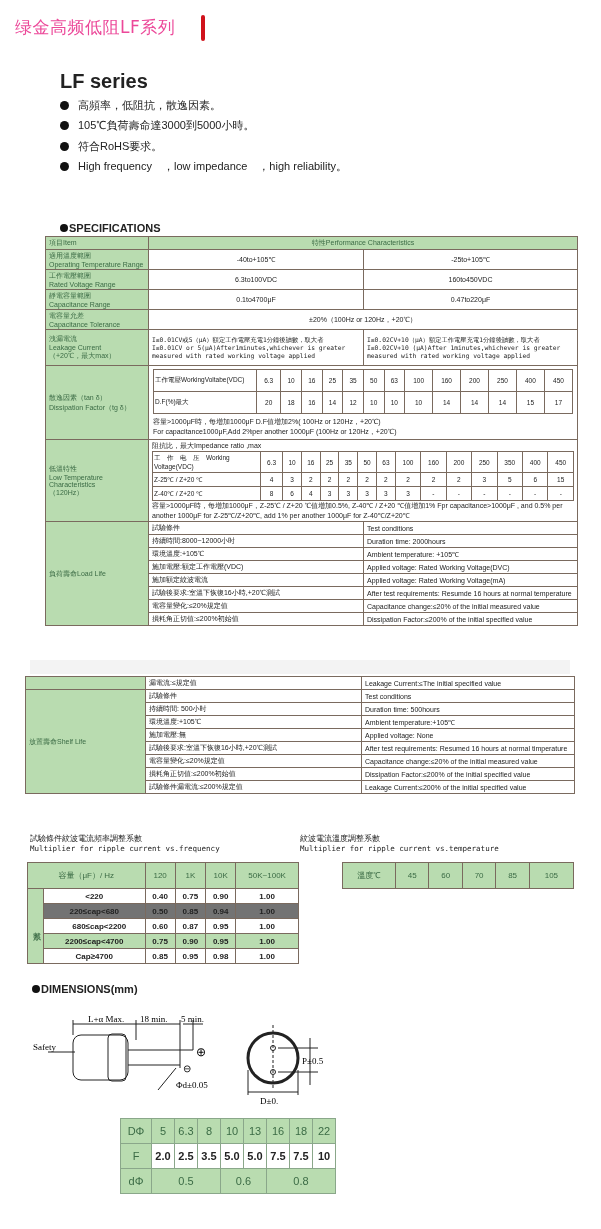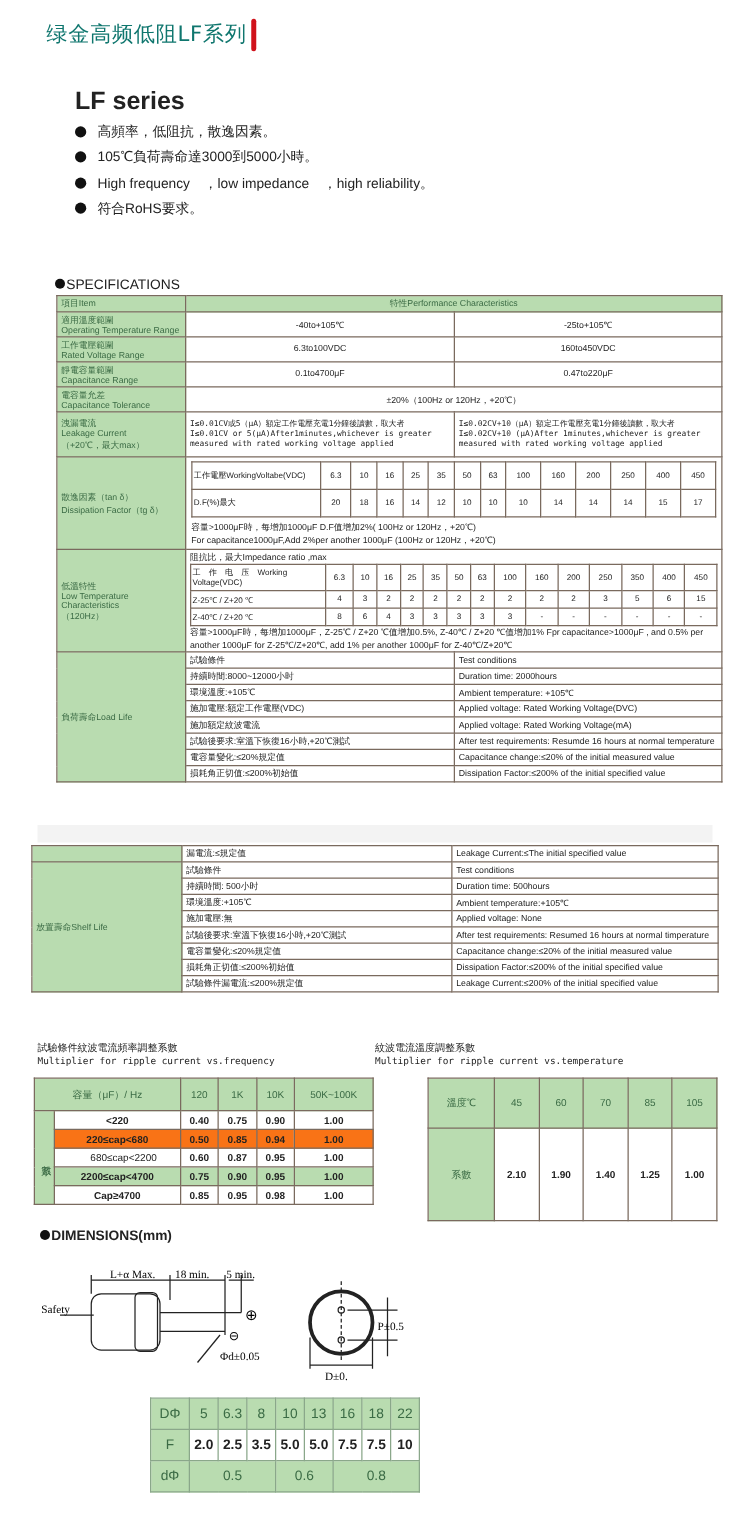--- a/index.html
+++ b/index.html
@@ -1,24 +1,24 @@
 <!DOCTYPE html>
 <html><head>
 <meta charset="utf-8">
 <style>
   html, body { margin:0; padding:0; background:#ffffff; }
   body { width:601px; height:1229px; position:relative; overflow:hidden; font-family:"Liberation Sans", sans-serif; color:#222; }
   .abs { position:absolute; }
-  .top-title { left:37px; top:16px; font-size:17px; color:#0f766e; font-family:"DejaVu Sans", sans-serif; letter-spacing:0.5px; }
+  .top-title { left:15px; top:16px; font-size:17px; color:#ec4899; font-family:"DejaVu Sans", sans-serif; letter-spacing:0.5px; }
   .red-bar { left:201px; top:15px; width:4px; height:26px; background:#d0121b; border-radius:2px; }
   .series-title { left:60px; top:70px; font-size:20px; font-weight:bold; color:#222; }
   .bullets { left:60px; top:95px; font-size:11px; }
   .bullet { display:flex; align-items:center; height:20.5px; }
   .dot { width:9px; height:9px; border-radius:50%; background:#111; margin-right:9px; flex:none; }
-  .spec-head { left:44px; top:222px; font-size:11px; font-weight:normal; }
+  .spec-head { left:60px; top:222px; font-size:11px; font-weight:bold; }
   .sec-dot { display:inline-block; width:8px; height:8px; background:#111; border-radius:50%; margin-right:1px; }
   table { border-collapse:collapse; }
   .spec { left:45px; top:236px; width:533px; font-size:7px; }
   .spec td { border:1px solid #7a6a5e; padding:1px 3px; vertical-align:middle; }
   .g { background:#b9dcb0; color:#3b6b45; }
   .gh { background:#b9dcb0; color:#3b6b45; text-align:center; }
   .c { text-align:center; }
   .mono { font-family:"DejaVu Sans Mono", monospace; font-size:6.3px; line-height:8px; }
   .inner { width:100%; font-size:6.5px; }
   .inner td { border:1px solid #7a6a5e; text-align:center; padding:2px 1px; }
@@ -44,25 +44,25 @@
   <div class="bullet">
       <span class="dot"></span>
       <span>高頻率，低阻抗，散逸因素。</span>
     </div>
   <div class="bullet">
       <span class="dot"></span>
       <span>105℃負荷壽命達3000到5000小時。</span>
     </div>
   <div class="bullet">
       <span class="dot"></span>
-      <span>High frequency　，low impedance　，high reliability。</span>
+      <span>符合RoHS要求。</span>
     </div>
   <div class="bullet">
       <span class="dot"></span>
-      <span>符合RoHS要求。</span>
+      <span>High frequency　，low impedance　，high reliability。</span>
     </div>
 </div>
 
 <div class="abs spec-head"><span class="sec-dot"></span><span>SPECIFICATIONS</span></div>
 
 <table class="abs spec">
   <colgroup>
       <col style="width:103px">
       <col style="width:215px">
       <col>
@@ -331,29 +331,29 @@
   </tbody>
     <tbody id="rf-body">
       <tr style="height: 15px;">
         <td class="gh" rowspan="5" style="width: 12px; writing-mode: vertical-rl;">系數</td>
         <td style="font-weight: bold;">&lt;220</td>
         <td style="font-weight: bold; margin-left: 28px;">0.40</td>
         <td style="font-weight: bold;">0.75</td>
         <td style="font-weight: bold;">0.90</td>
         <td style="font-weight: bold;">1.00</td>
       </tr>
-      <tr style="height: 15px; background: #f97316;">
+      <tr style="height: 15px; background: #737373;">
         <td style="font-weight: bold;">220≤cap&lt;680</td>
         <td style="font-weight: bold;">0.50</td>
         <td style="font-weight: bold;">0.85</td>
         <td style="font-weight: bold;">0.94</td>
         <td style="font-weight: bold;">1.00</td>
       </tr>
       <tr style="height: 15px;">
-        <td style="font-weight: normal; padding-left: 12px;">680≤cap&lt;2200</td>
+        <td style="font-weight: bold; padding-left: 12px;">680≤cap&lt;2200</td>
         <td style="font-weight: bold;">0.60</td>
         <td style="font-weight: bold;">0.87</td>
         <td style="font-weight: bold;">0.95</td>
         <td style="font-weight: bold;">1.00</td>
       </tr>
       <tr style="height: 15px; background: rgb(185, 220, 176);">
         <td style="font-weight: bold;">2200≤cap&lt;4700</td>
         <td style="font-weight: bold;">0.75</td>
         <td style="font-weight: bold;">0.90</td>
         <td style="font-weight: bold;">0.95</td>
@@ -368,35 +368,27 @@
       </tr>
     </tbody>
 </table>
 
 <div class="abs" style="left:300px;top:833px">
   <div class="cap">紋波電流溫度調整系數</div>
   <div class="capm">Multiplier for ripple current vs.temperature</div>
 </div>
 <table class="abs rip" style="left:342px;top:862px;width:232px">
   <tbody>
-      <tr style="height:40px" id="rt-head">
+      <tr style="height:26px" id="rt-head">
     <td class="gh" style="width:48px">溫度℃</td>
   <td class="gh">45</td>
         <td class="gh">60</td>
         <td class="gh">70</td>
         <td class="gh">85</td>
         <td class="gh">105</td>
-      </tr>
-  <tr style="height:74px" id="rt-vals">
-    <td class="gh">系數</td>
-  <td style="font-weight: bold;">2.10</td>
-        <td style="font-weight: bold;">1.90</td>
-        <td style="font-weight: bold;">1.40</td>
-        <td style="font-weight: bold;">1.25</td>
-        <td style="font-weight: bold;">1.00</td>
       </tr>
 </tbody>
   </table>
 
 <div class="abs dim-head"><span class="sec-dot"></span><span>DIMENSIONS(mm)</span></div>
 
 <svg class="abs" style="left:28px;top:1010px" width="310" height="95">
   <g stroke="#222" fill="none" stroke-width="1">
     <rect x="45" y="25" width="55" height="45" rx="8"></rect>
     <rect x="80" y="24" width="18" height="47" rx="4"></rect>

